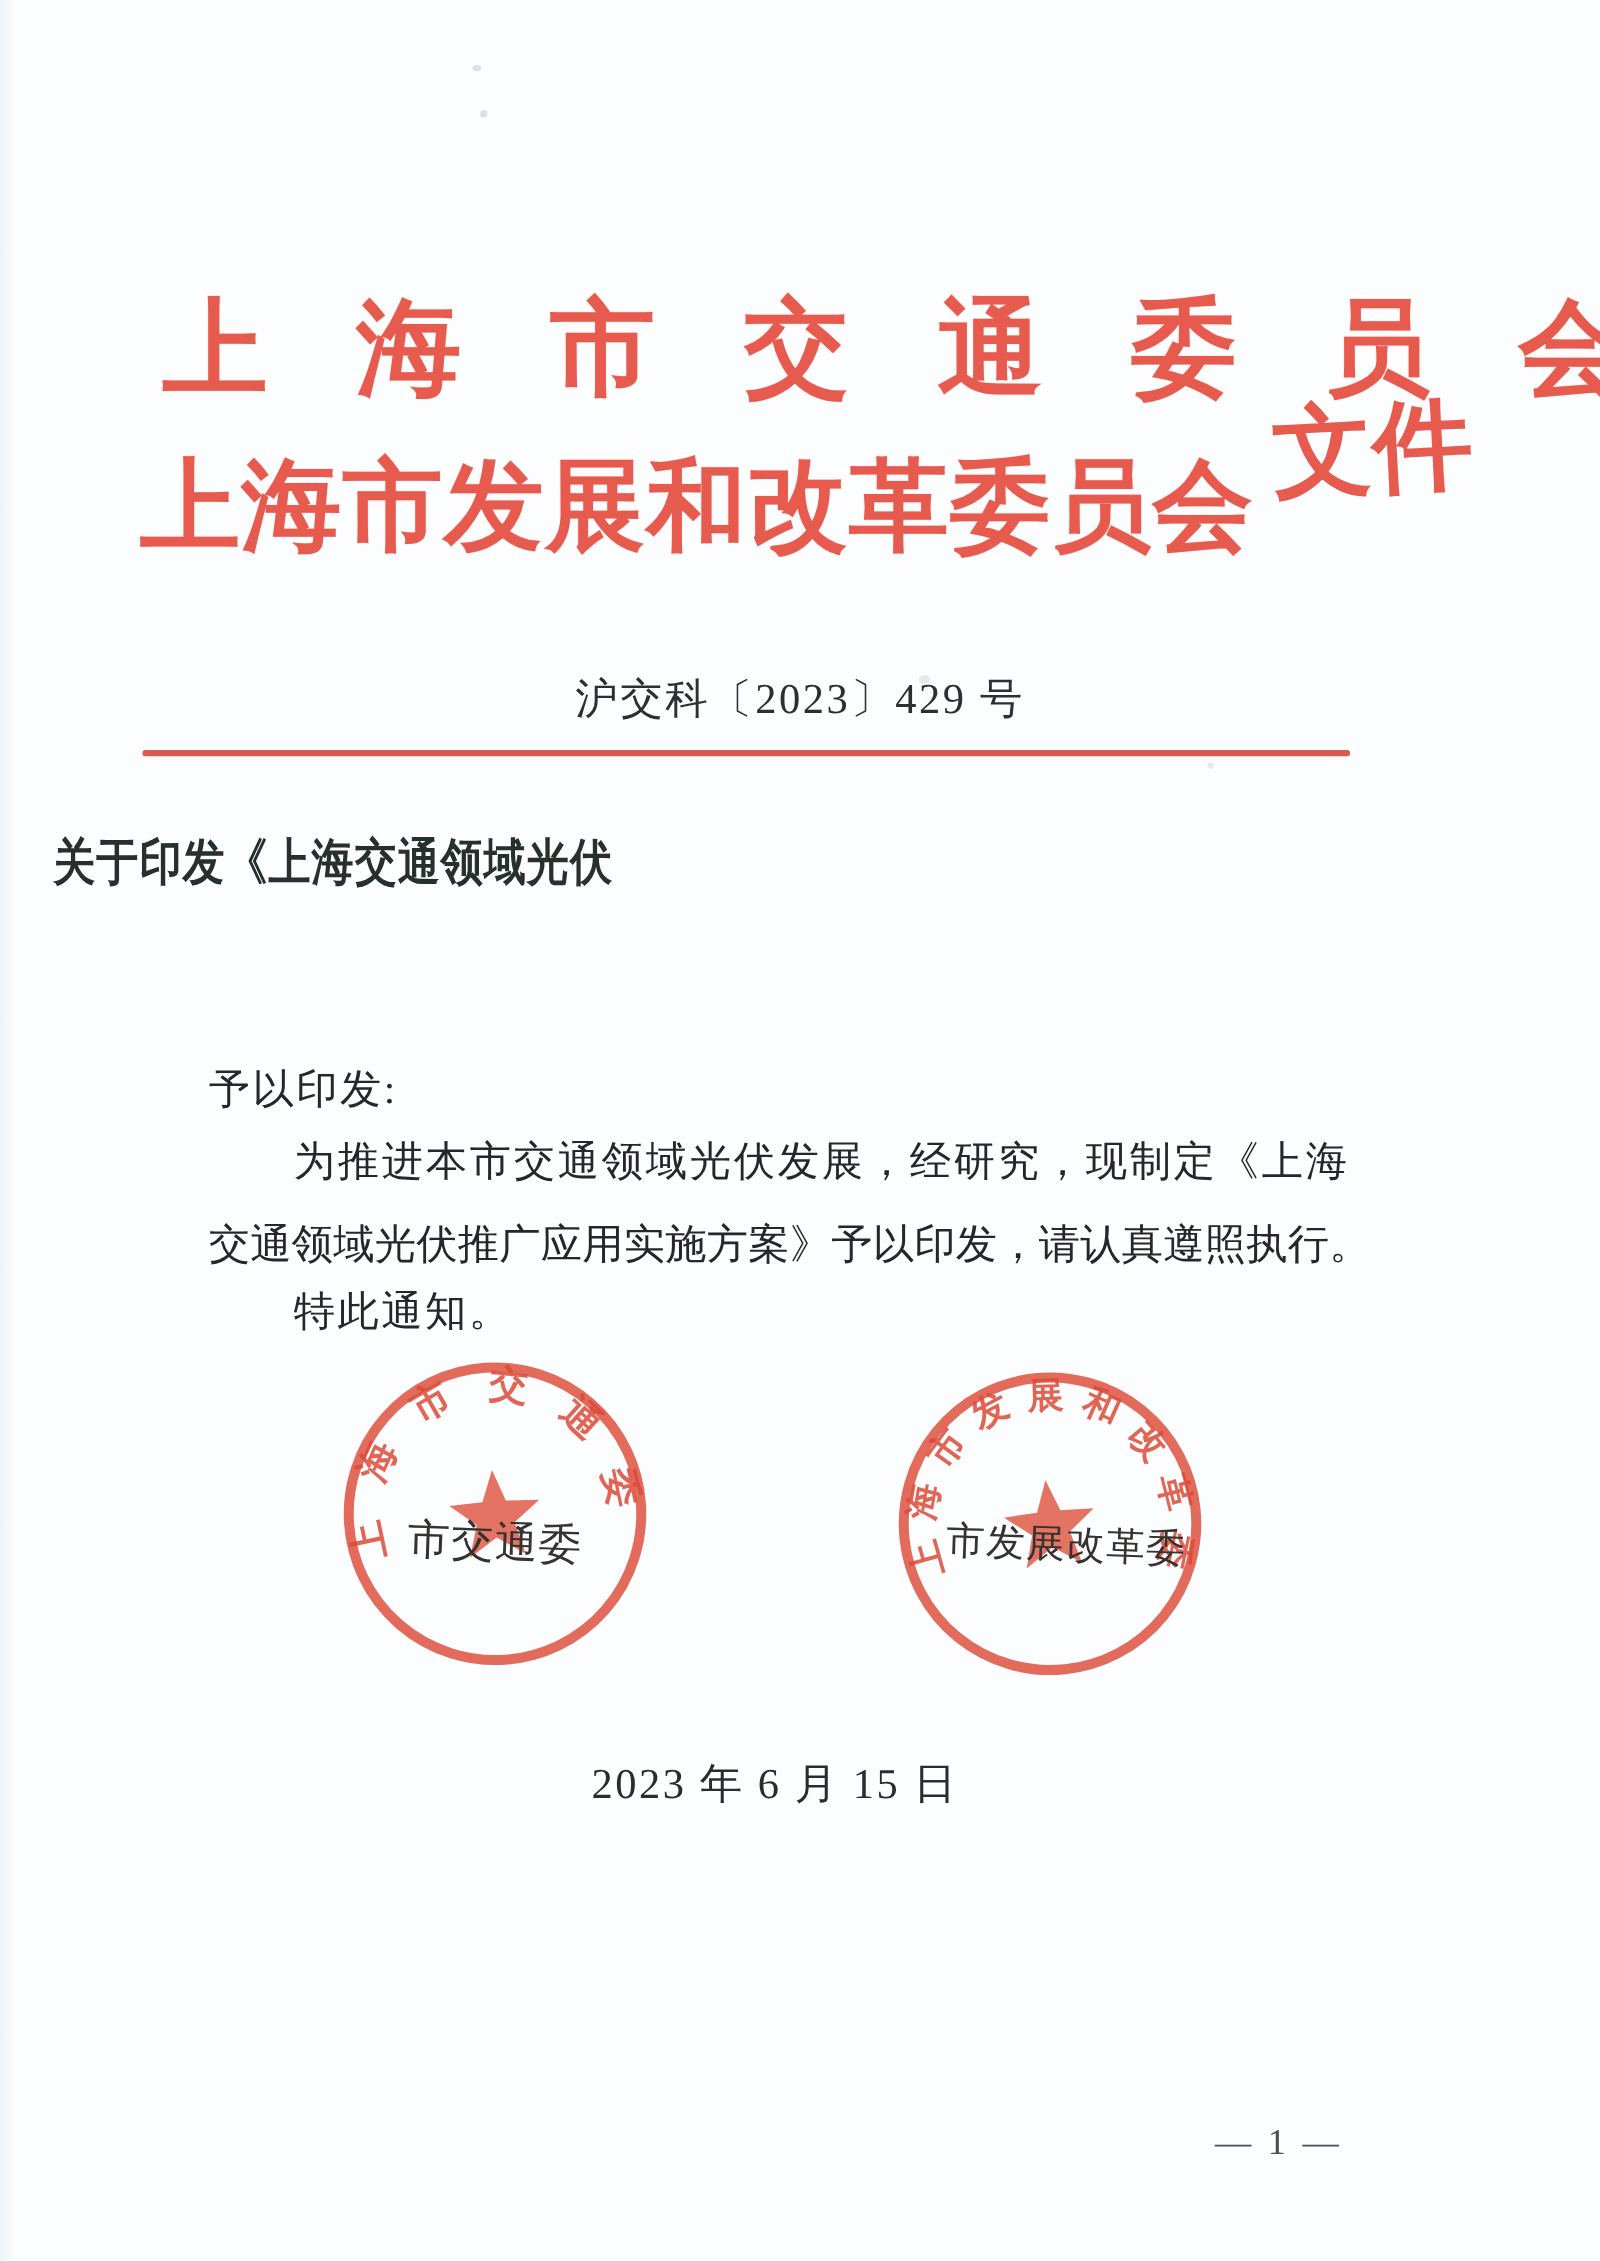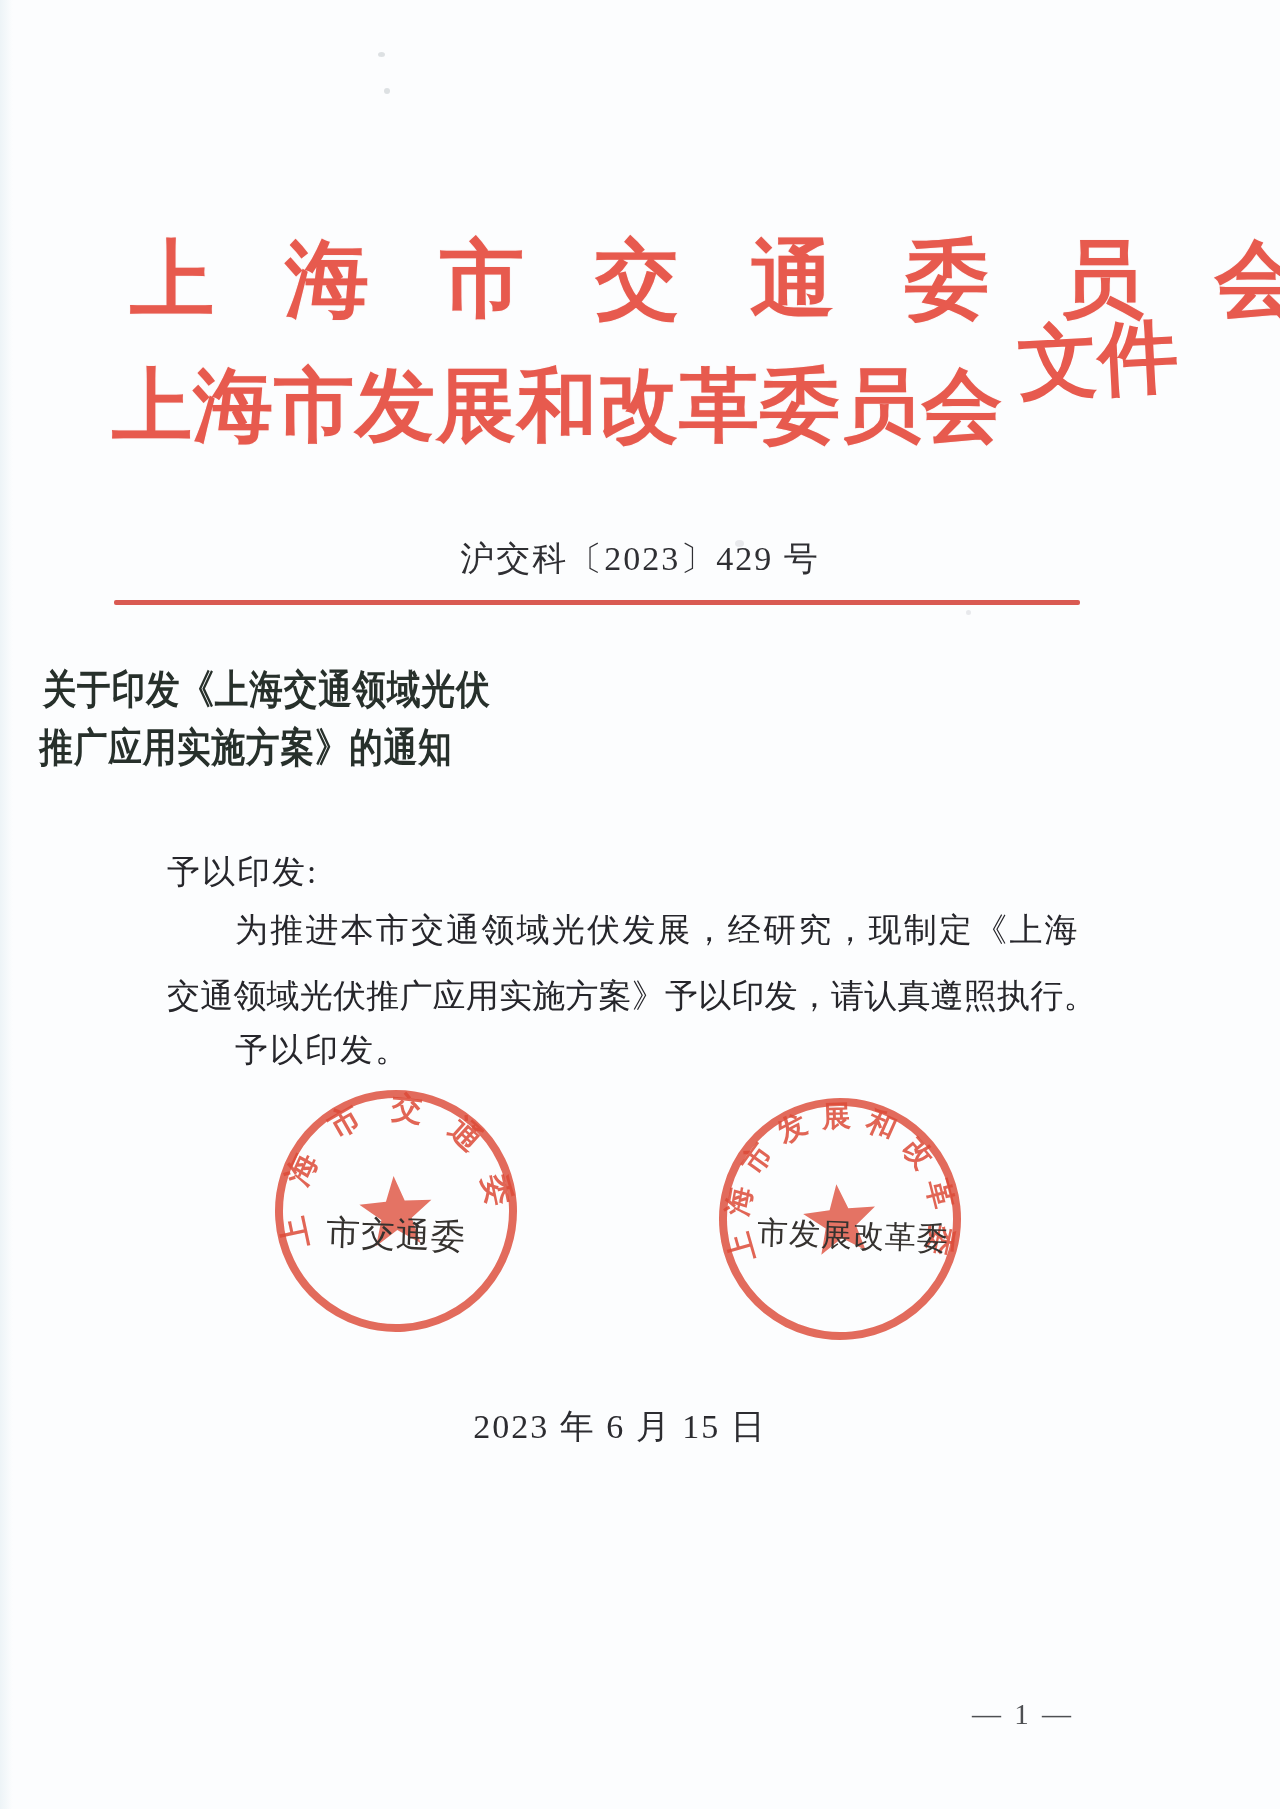--- a/index.html
+++ b/index.html
@@ -170,26 +170,25 @@
 
   <div class="abs org-line org-line-1">上 海 市 交 通 委 员 会</div>
   <div class="abs org-line org-line-2">上海市发展和改革委员会</div>
   <div class="abs doc-badge">文件</div>
 
   <div class="abs doc-number">沪交科〔2023〕429 号</div>
 
   <div class="abs red-rule"></div>
 
   <div class="abs title-line title-line-1"><span>关于印发《上海交通领域光伏</span></div>
-  <div class="abs title-line title-line-2"><span>推广应用实施方案》的通知</span></div>
 
   <div class="abs body-line salutation">予以印发:</div>
   <div class="abs body-line body-line-1">为推进本市交通领域光伏发展，经研究，现制定《上海</div>
   <div class="abs body-line body-line-2">交通领域光伏推广应用实施方案》予以印发，请认真遵照执行。</div>
-  <div class="abs body-line closing">予以印发。</div>
+  <div class="abs body-line closing">特此通知。</div>
 
   <div class="seal seal-1">
     <svg viewBox="0 0 250 250">
       <circle cx="125" cy="125" r="117" fill="none" stroke="var(--seal_red, #dc4b38)" stroke-width="8" opacity="0.82"></circle>
       <polygon points="125,90 134.4,115.1 161.1,116.3 140.2,132.9 147.3,158.7 125,144 102.7,158.7 109.8,132.9 88.9,116.3 115.6,115.1" fill="var(--seal_red, #dc4b38)" opacity="0.78"></polygon>
       <defs>
         <path id="sealArc1" d="M 37.6 156.8 A 93 93 0 1 1 212.4 156.8" fill="none"></path>
       </defs>
       <text font-size="31" font-weight="bold" fill="var(--seal_red, #dc4b38)" opacity="0.85" font-family="&quot;Liberation Serif&quot;, serif">
         <textPath href="#sealArc1" startOffset="4" textLength="440" lengthAdjust="spacing">上海市交通委员会</textPath>

